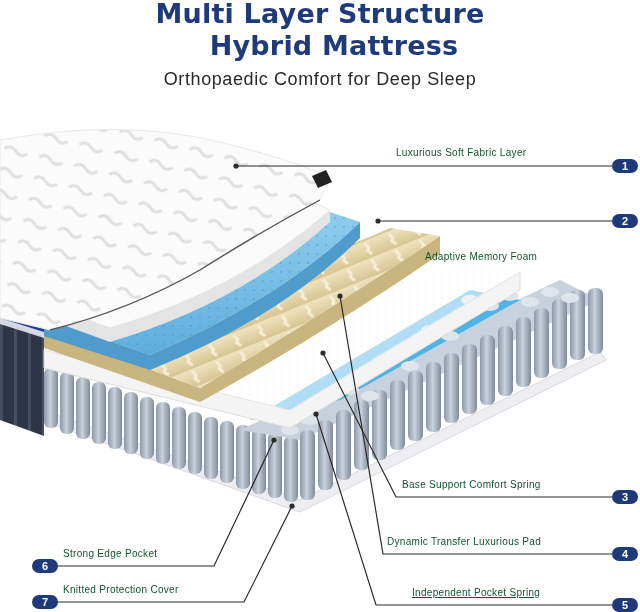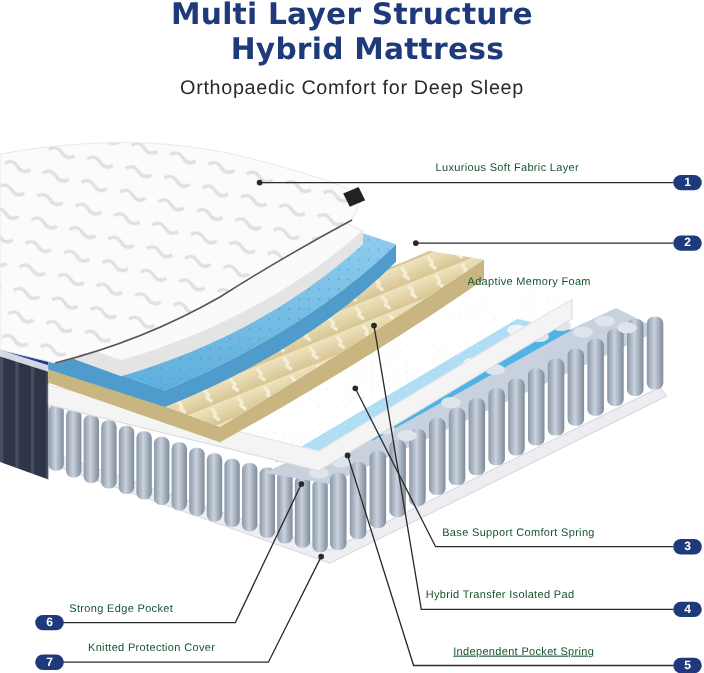--- a/index.html
+++ b/index.html
@@ -166,23 +166,23 @@
 
 <div class="label" style="left:396px; top:147px;">Luxurious Soft Fabric Layer</div>
 <div class="badge" style="left:612px; top:159px;">1</div>
 
 <div class="label" style="left:425px; top:203px;margin-top:48px;">Adaptive Memory Foam</div>
 <div class="badge" style="left:612px; top:214px;">2</div>
 
 <div class="label" style="left:402px; top:479px;">Base Support Comfort Spring</div>
 <div class="badge" style="left:612px; top:490px;">3</div>
 
-<div class="label" style="left:387px; top:536px;">Hybrid Transfer Isolated Pad</div>
+<div class="label" style="left:387px; top:536px;">Dynamic Transfer Luxurious Pad</div>
 <div class="badge" style="left:612px; top:547px;">4</div>
 
 <div class="label" style="left:412px; top:587px;text-decoration:underline;">Independent Pocket Spring</div>
 <div class="badge" style="left:612px; top:598px;">5</div>
 
 <div class="badge" style="left:32px; top:559px;">6</div>
 <div class="label" style="left:63px; top:548px;">Strong Edge Pocket</div>
 
 <div class="badge" style="left:32px; top:595px;">7</div>
-<div class="label" style="left:80px; top:584px;">Knitted Protection Cover</div>
+<div class="label" style="left:63px; top:584px;">Knitted Protection Cover</div>
 
 </body></html>

